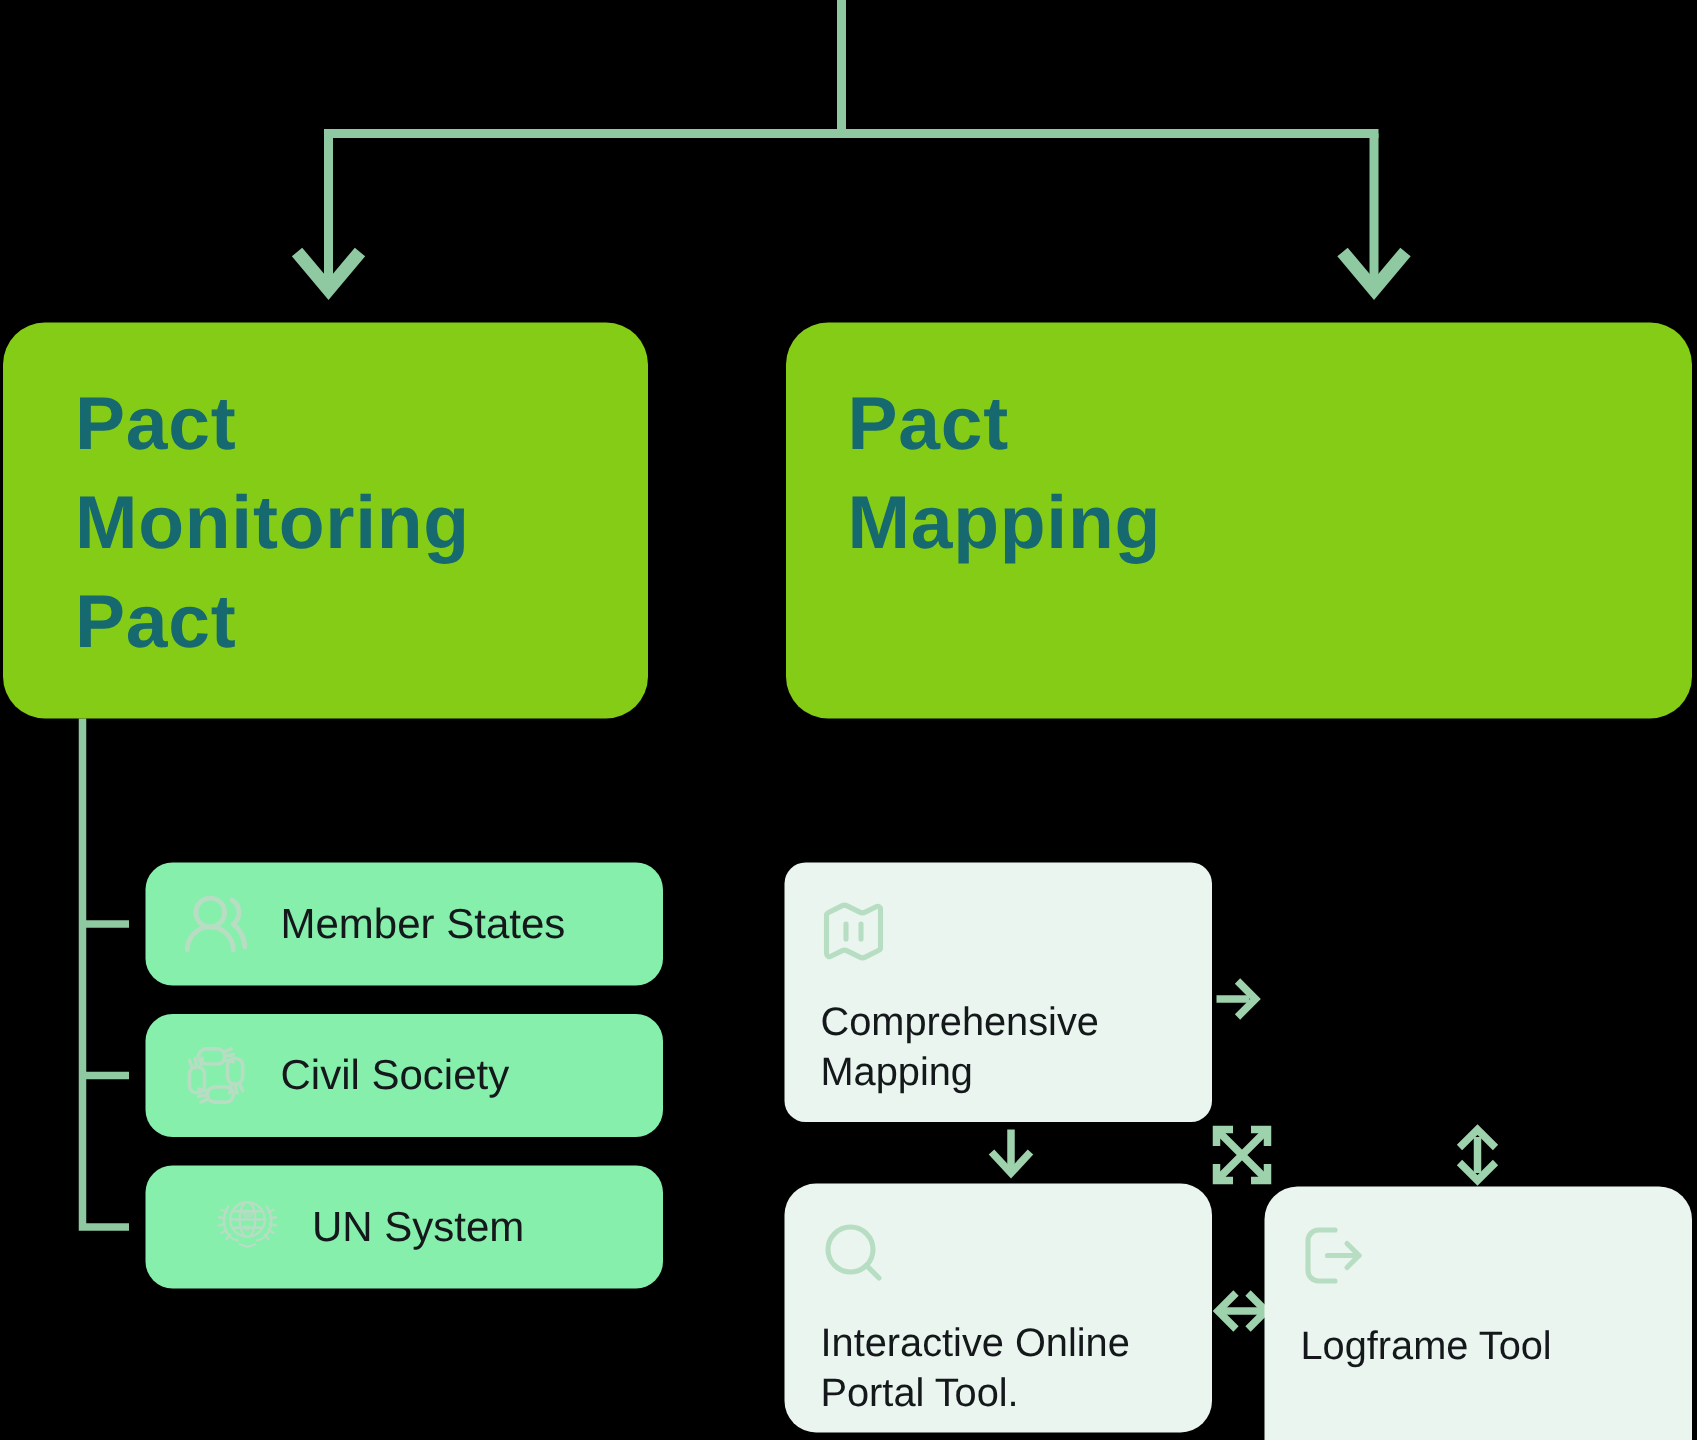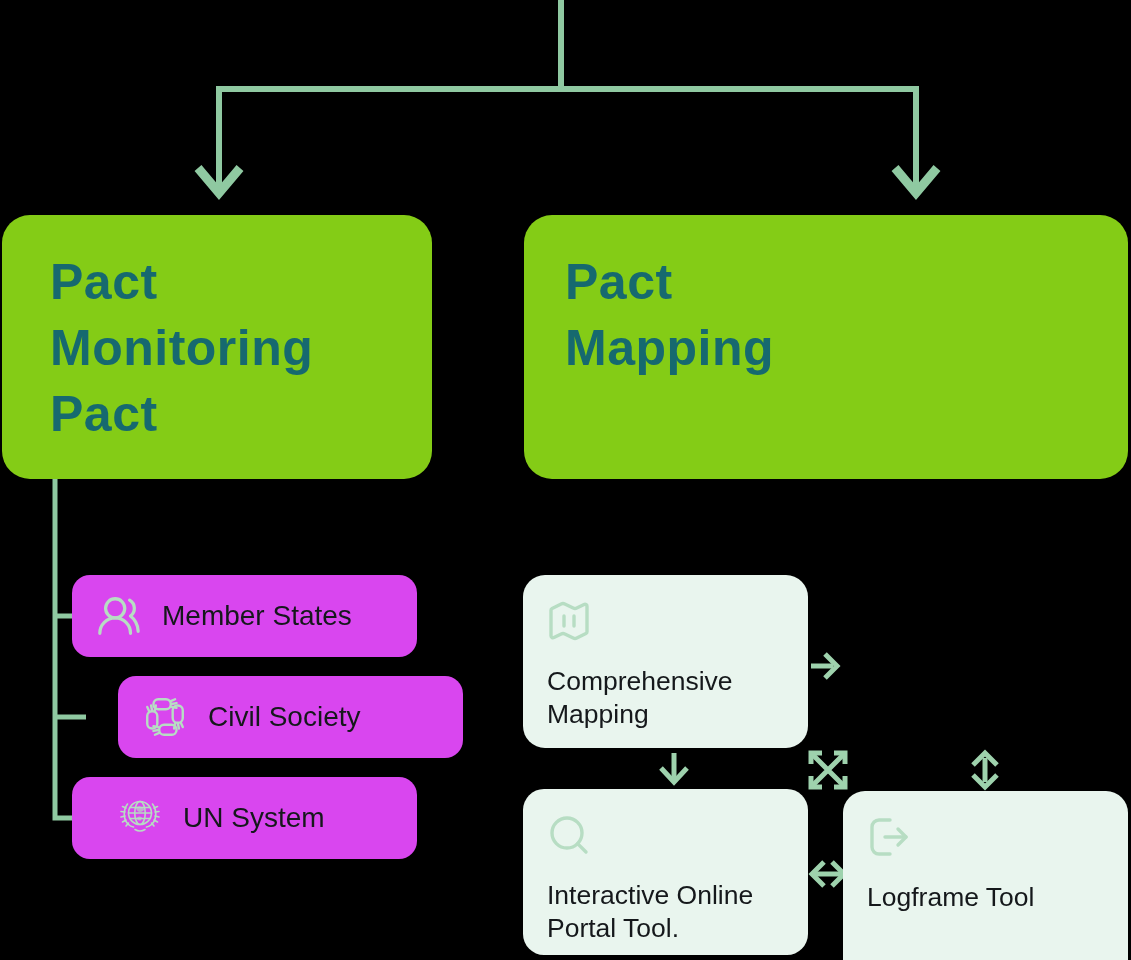--- a/index.html
+++ b/index.html
@@ -24,41 +24,41 @@
     color:#16696f;
     letter-spacing:.5px;
   }
   #card-innovation{left:2px;top:215px;width:430px;height:264px;}
   #card-innovation .card-title{left:48px;top:34px;}
   #card-monitoring{left:524px;top:215px;width:604px;height:264px;}
   #card-monitoring .card-title{left:41px;top:34px;}
 
   .sub-card{
     position:absolute;
-    left:72px;width:345px;height:82px;
-    background:#d946ef;border-radius:18px;
+    left:97px;width:345px;height:82px;
+    background:#86efac;border-radius:18px;
     display:flex;align-items:center;
     box-sizing:border-box;
     padding-left:22px;
   }
   #sub-member{top:575px;}
-  #sub-civil{top:676px;margin-left:46px;}
+  #sub-civil{top:676px;}
   #sub-un{top:777px;padding-left:43px;}
   .sub-card .icon{width:50px;height:50px;flex:0 0 50px;display:flex;align-items:center;justify-content:center;}
   .sub-card .icon svg{display:block;}
   .sub-label{
     margin-left:18px;
     font-size:28px;color:#15181b;
   }
 
   .quad-card{
     position:absolute;width:285px;
     background:#e9f5ee;border-radius:22px;
   }
-  #quad-mapping{left:523px;top:575px;height:173px;}
+  #quad-mapping{left:523px;top:575px;height:173px;border-radius:14px;}
   #quad-impact{left:843px;top:573px;height:175px;}
   #quad-portal{left:523px;top:789px;height:166px;border-radius:21px;}
   #quad-logframe{left:843px;top:791px;height:200px;}
   .quad-card .icon{position:absolute;left:22px;top:22px;}
   .quad-label{
     position:absolute;left:24px;top:90px;width:250px;
     font-size:26.5px;line-height:33px;color:#15181b;
   }
 </style>
 </head>

